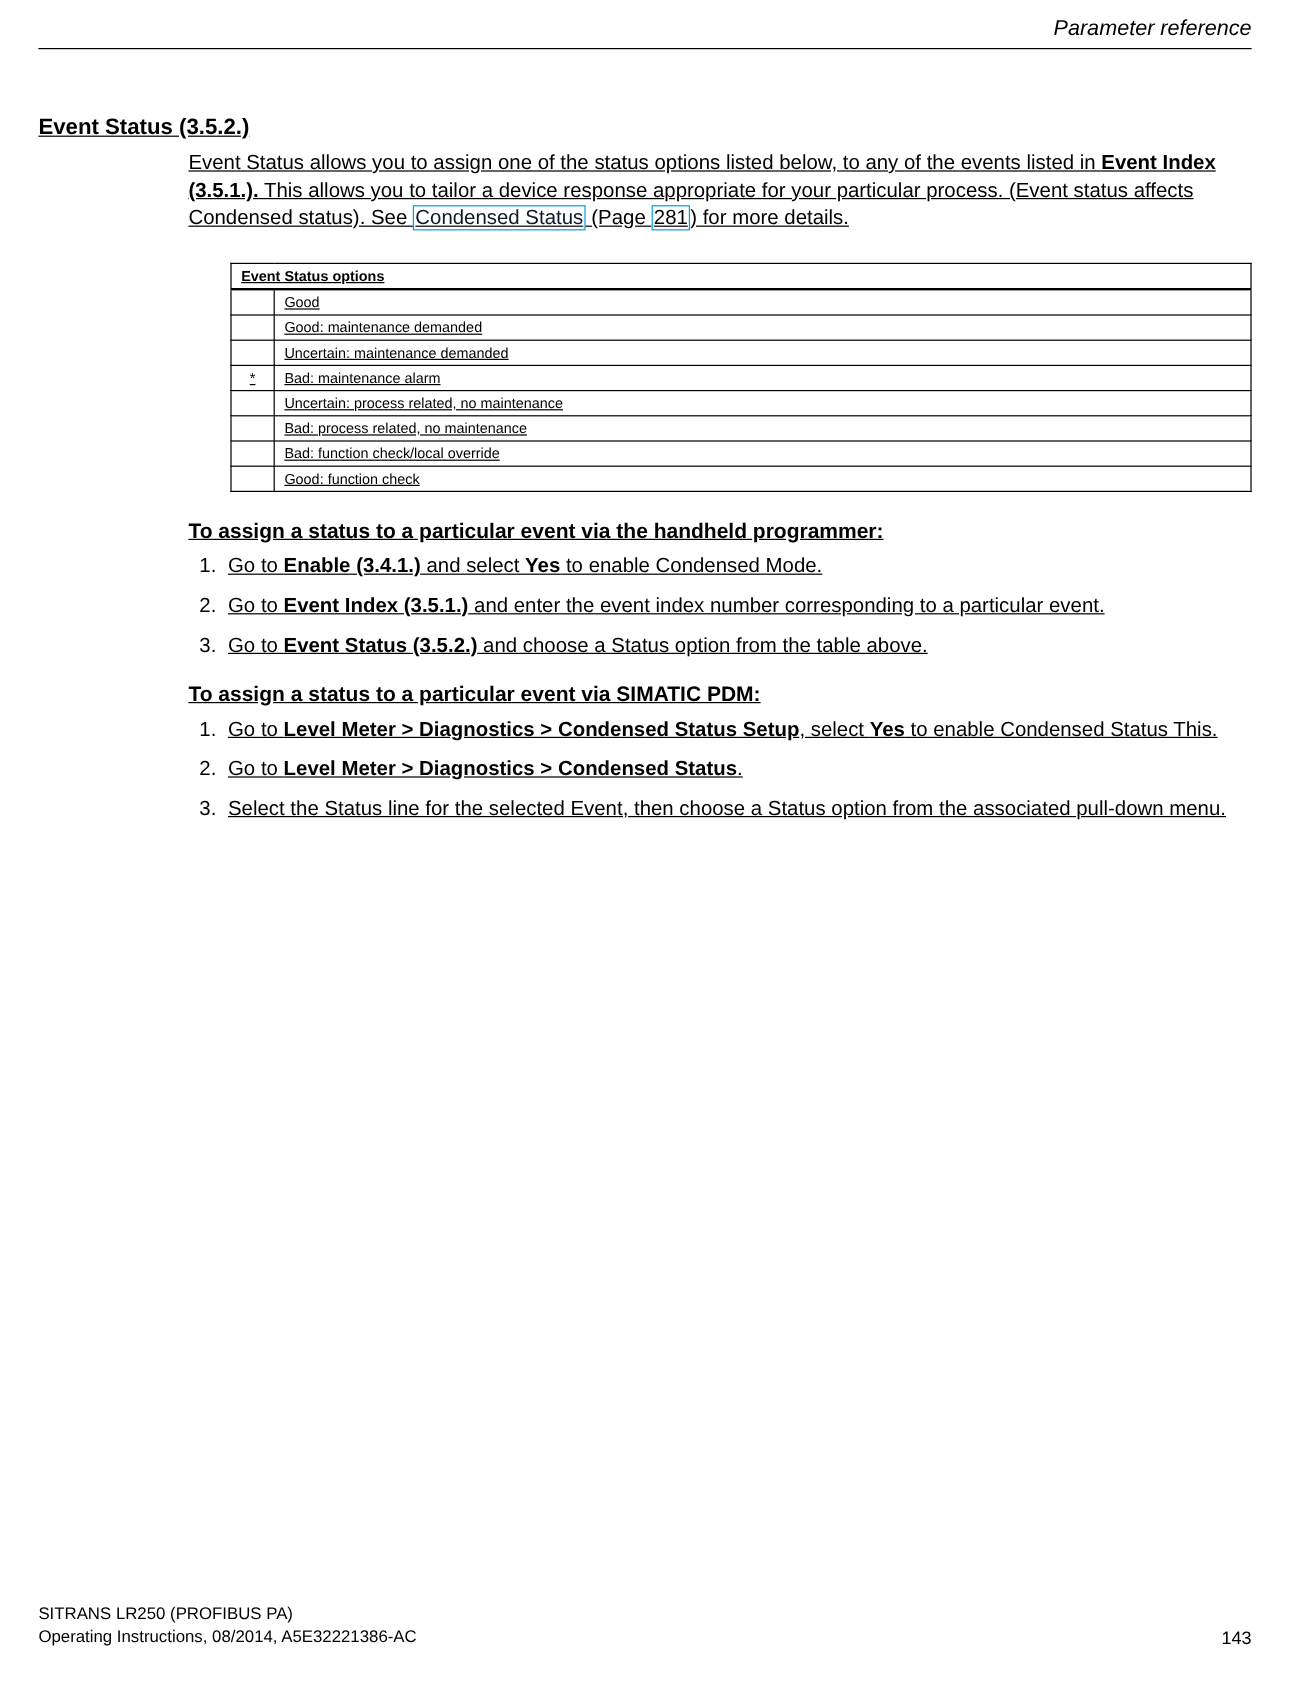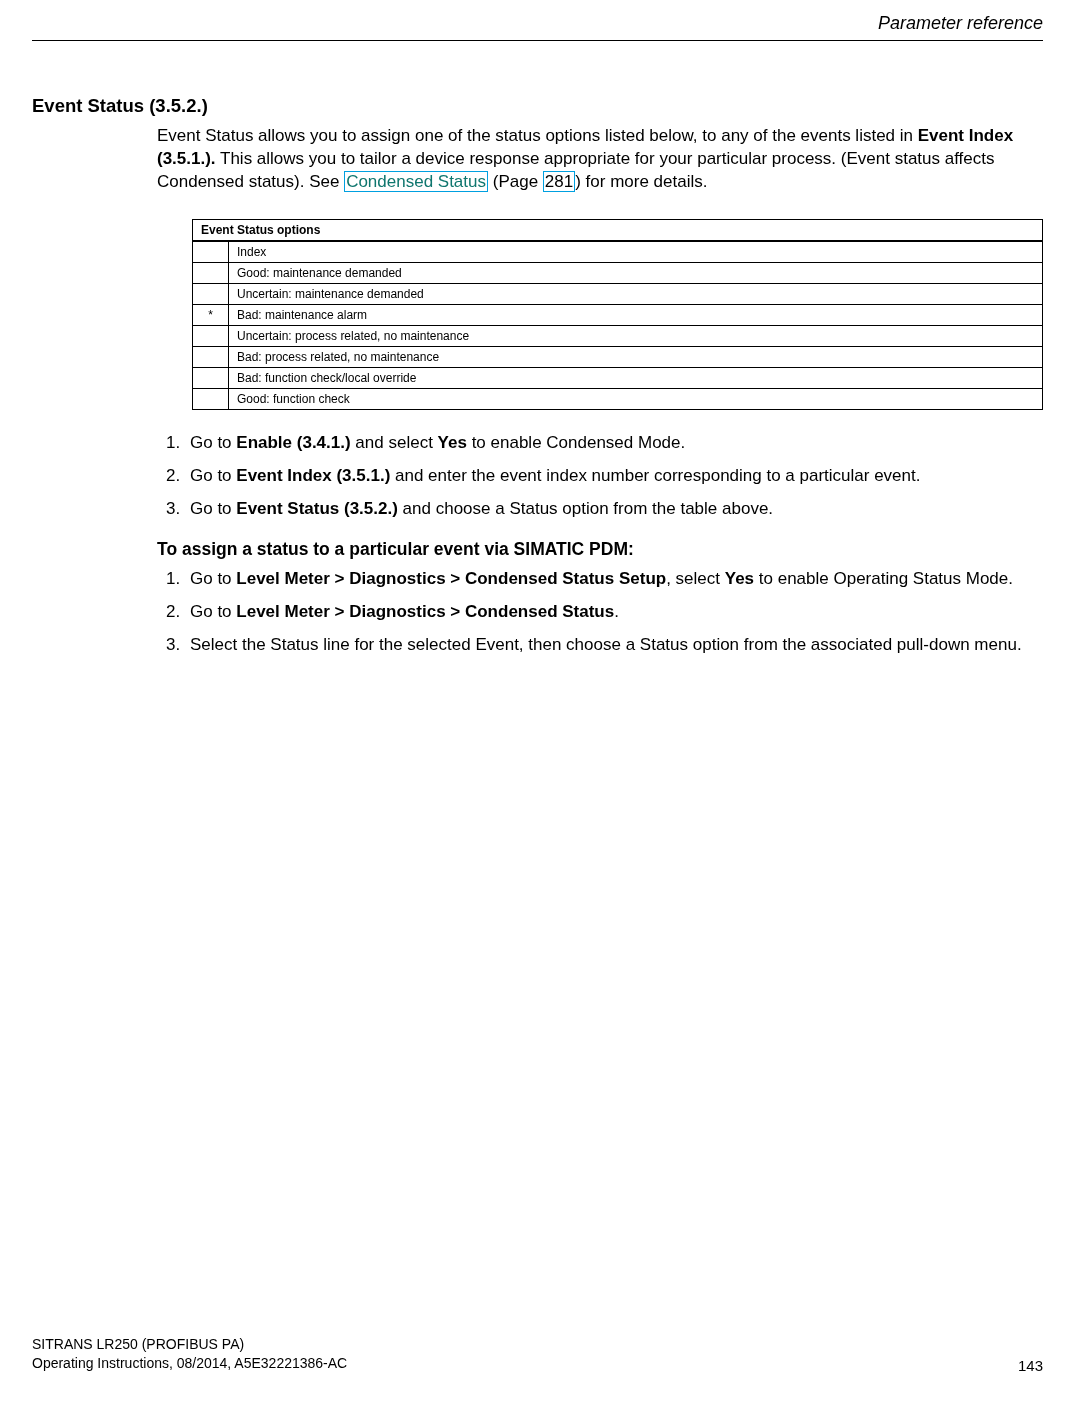--- a/index.html
+++ b/index.html
@@ -29,39 +29,40 @@
       top: 13px;
       right: 32px;
       font-style: italic;
       font-size: 18px;
     }
     .content {
       position: absolute;
       top: 95px;
       left: 32px;
       right: 32px;
+      text-decoration: underline;
     }
     .section-heading {
       font-weight: bold;
       font-size: 18.5px;
       margin-bottom: 8px;
     }
     .body-text {
       margin-left: 125px;
       line-height: 1.35;
       margin-bottom: 20px;
     }
     .bold {
       font-weight: bold;
     }
     .link-condensed {
       border: 1.5px solid #00a0e0;
       padding: 0 1px;
       text-decoration: none;
-      color: #0f766e;
+      color: #0f172a;
     }
     .link-page {
       border: 1.5px solid #00a0e0;
       padding: 0 1px;
       text-decoration: none;
       color: #000;
       text-align: center;
     }
     .table-wrap {
       margin-left: 160px;
@@ -135,21 +136,21 @@
   </div>
 
   <div class="table-wrap">
     <table>
       <tbody>
           <tr>
         <th colspan="2">Event Status options</th>
       </tr>
       <tr>
             <td class="col-mark"></td>
-            <td>Index</td>
+            <td>Good</td>
           </tr>
       <tr>
             <td class="col-mark"></td>
             <td>Good: maintenance demanded</td>
           </tr>
       <tr>
             <td class="col-mark"></td>
             <td>Uncertain: maintenance demanded</td>
           </tr>
       <tr>
@@ -169,29 +170,30 @@
             <td>Bad: function check/local override</td>
           </tr>
       <tr>
             <td class="col-mark"></td>
             <td>Good: function check</td>
           </tr>
     </tbody>
       </table>
   </div>
 
+  <div class="sub-heading">To assign a status to a particular event via the handheld programmer:</div>
   <ol>
     <li><span>Go to </span><span class="bold">Enable (3.4.1.)</span><span> and select </span><span class="bold">Yes</span><span> to enable Condensed Mode.</span></li>
     <li><span>Go to </span><span class="bold">Event Index (3.5.1.)</span><span></span><span class="bold"></span><span> and enter the event index number corresponding to a particular event.</span></li>
     <li><span>Go to </span><span class="bold">Event Status (3.5.2.)</span><span></span><span class="bold"></span><span> and choose a Status option from the table above.</span></li>
   </ol>
 
   <div class="sub-heading">To assign a status to a particular event via SIMATIC PDM:</div>
   <ol>
-    <li><span>Go to </span><span class="bold">Level Meter &gt; Diagnostics &gt; Condensed Status Setup</span><span>, select </span><span class="bold">Yes</span><span> to enable Operating Status Mode.</span></li>
+    <li><span>Go to </span><span class="bold">Level Meter &gt; Diagnostics &gt; Condensed Status Setup</span><span>, select </span><span class="bold">Yes</span><span> to enable Condensed Status This.</span></li>
     <li><span>Go to </span><span class="bold">Level Meter &gt; Diagnostics &gt; Condensed Status</span><span></span><span class="bold"></span><span>.</span></li>
     <li><span></span><span class="bold"></span><span></span><span class="bold"></span><span>Select the Status line for the selected Event, then choose a Status option from the associated pull-down menu.</span></li>
   </ol>
 
 </div>
 
 <div class="footer">
   <div class="footer-left">
     <div>SITRANS LR250 (PROFIBUS PA)</div>
     <div>Operating Instructions, 08/2014, A5E32221386-AC</div>

